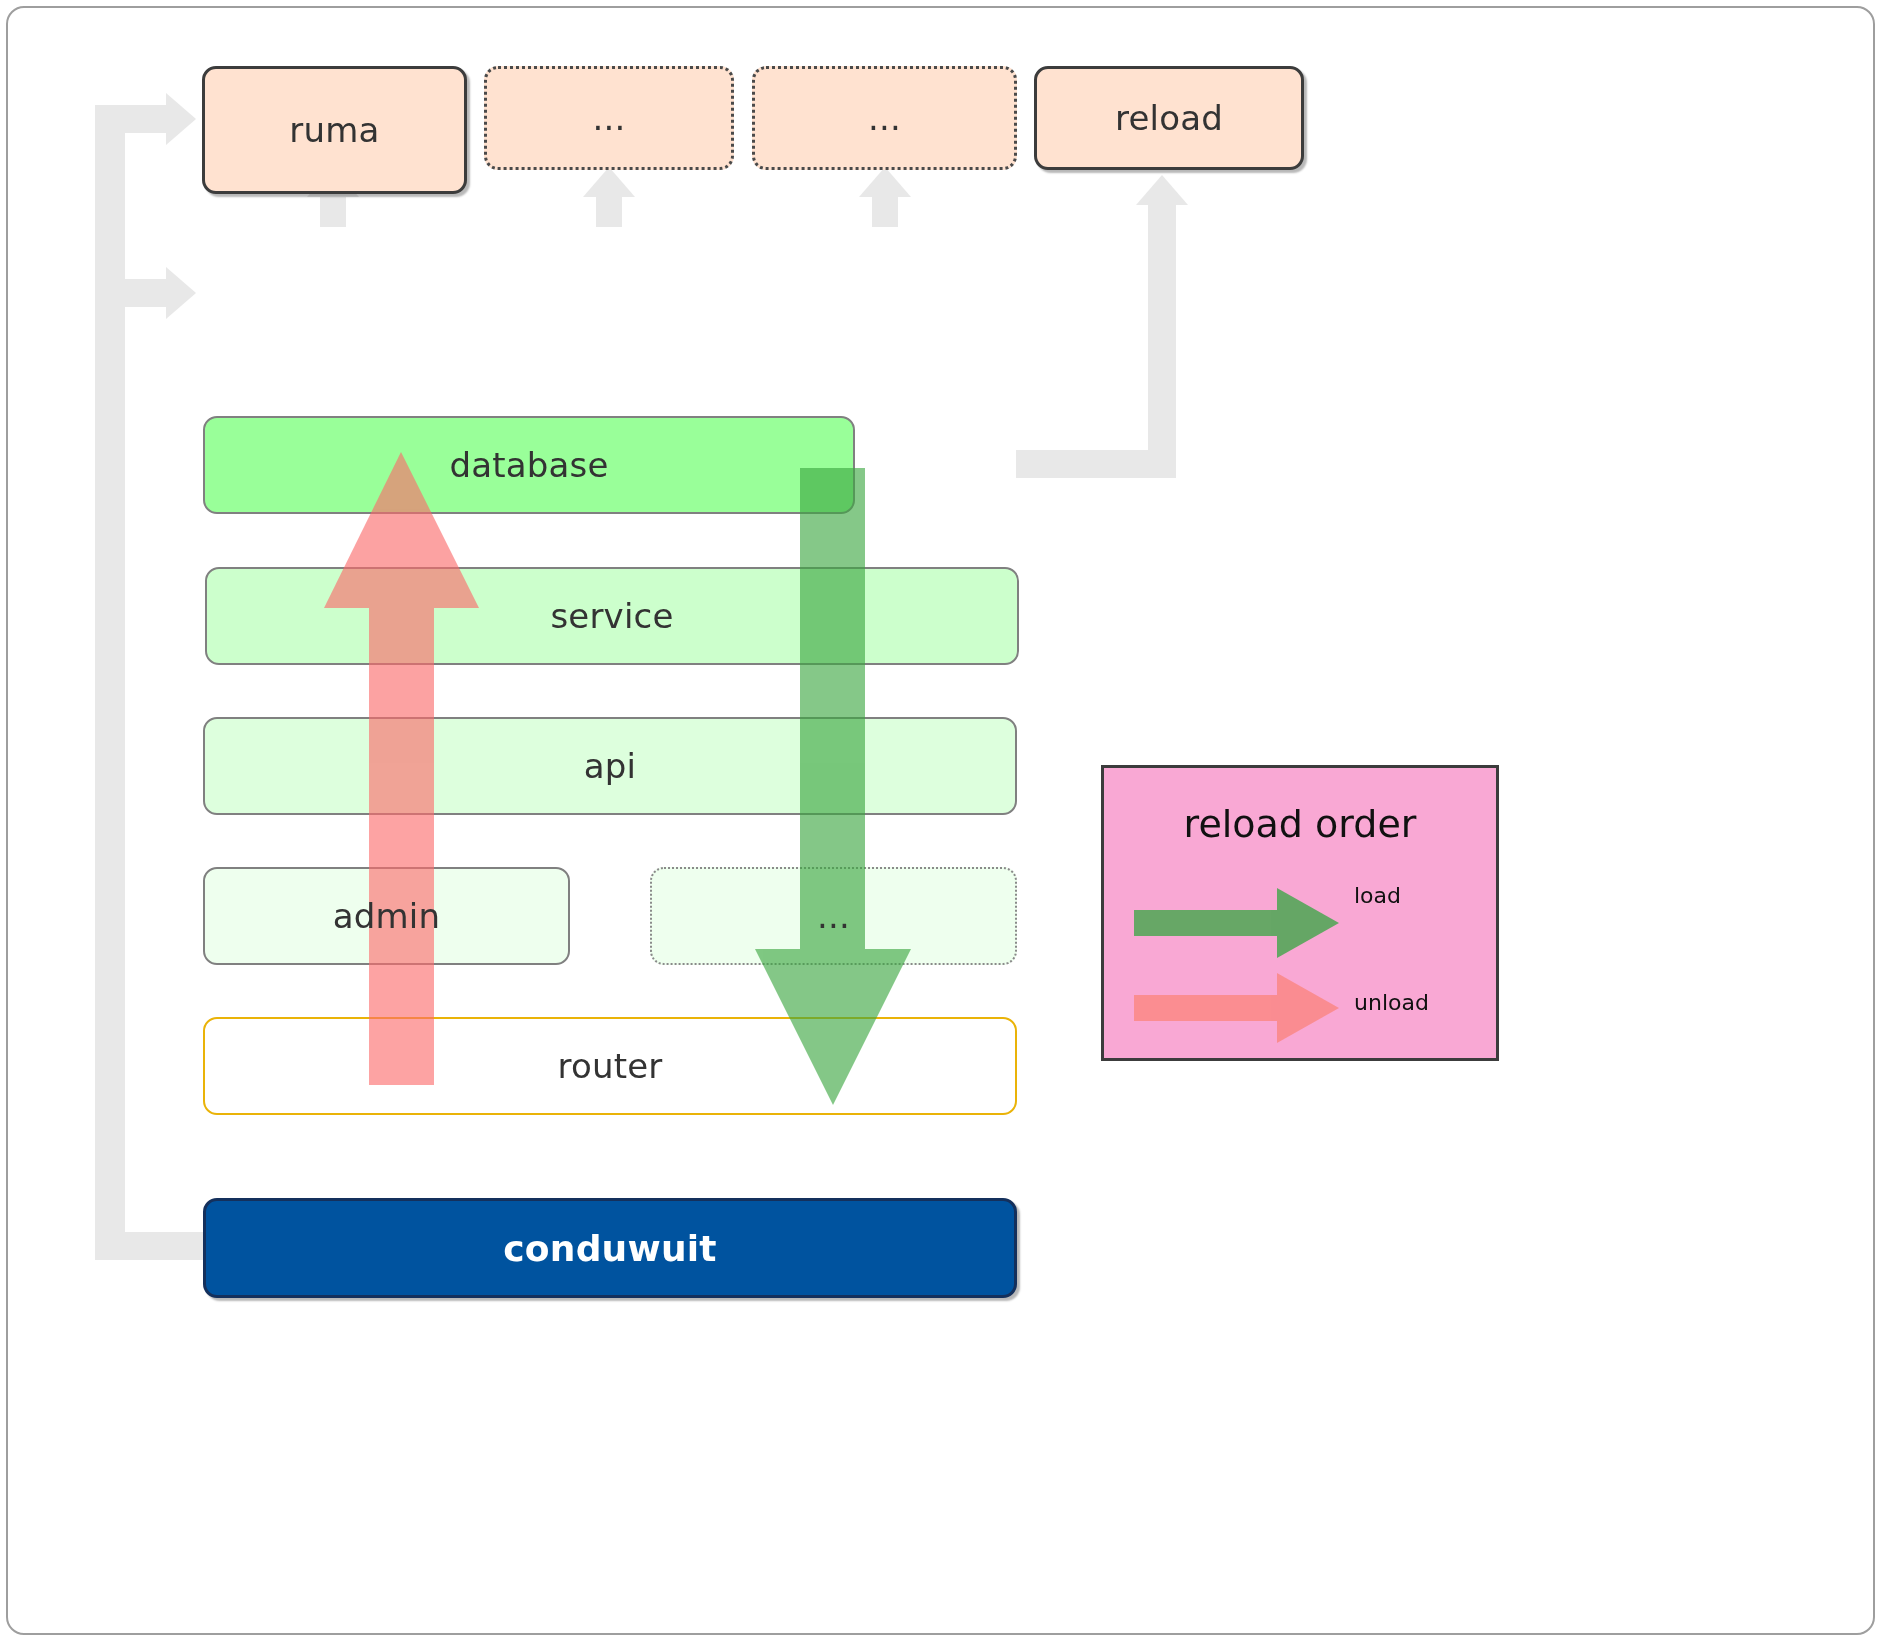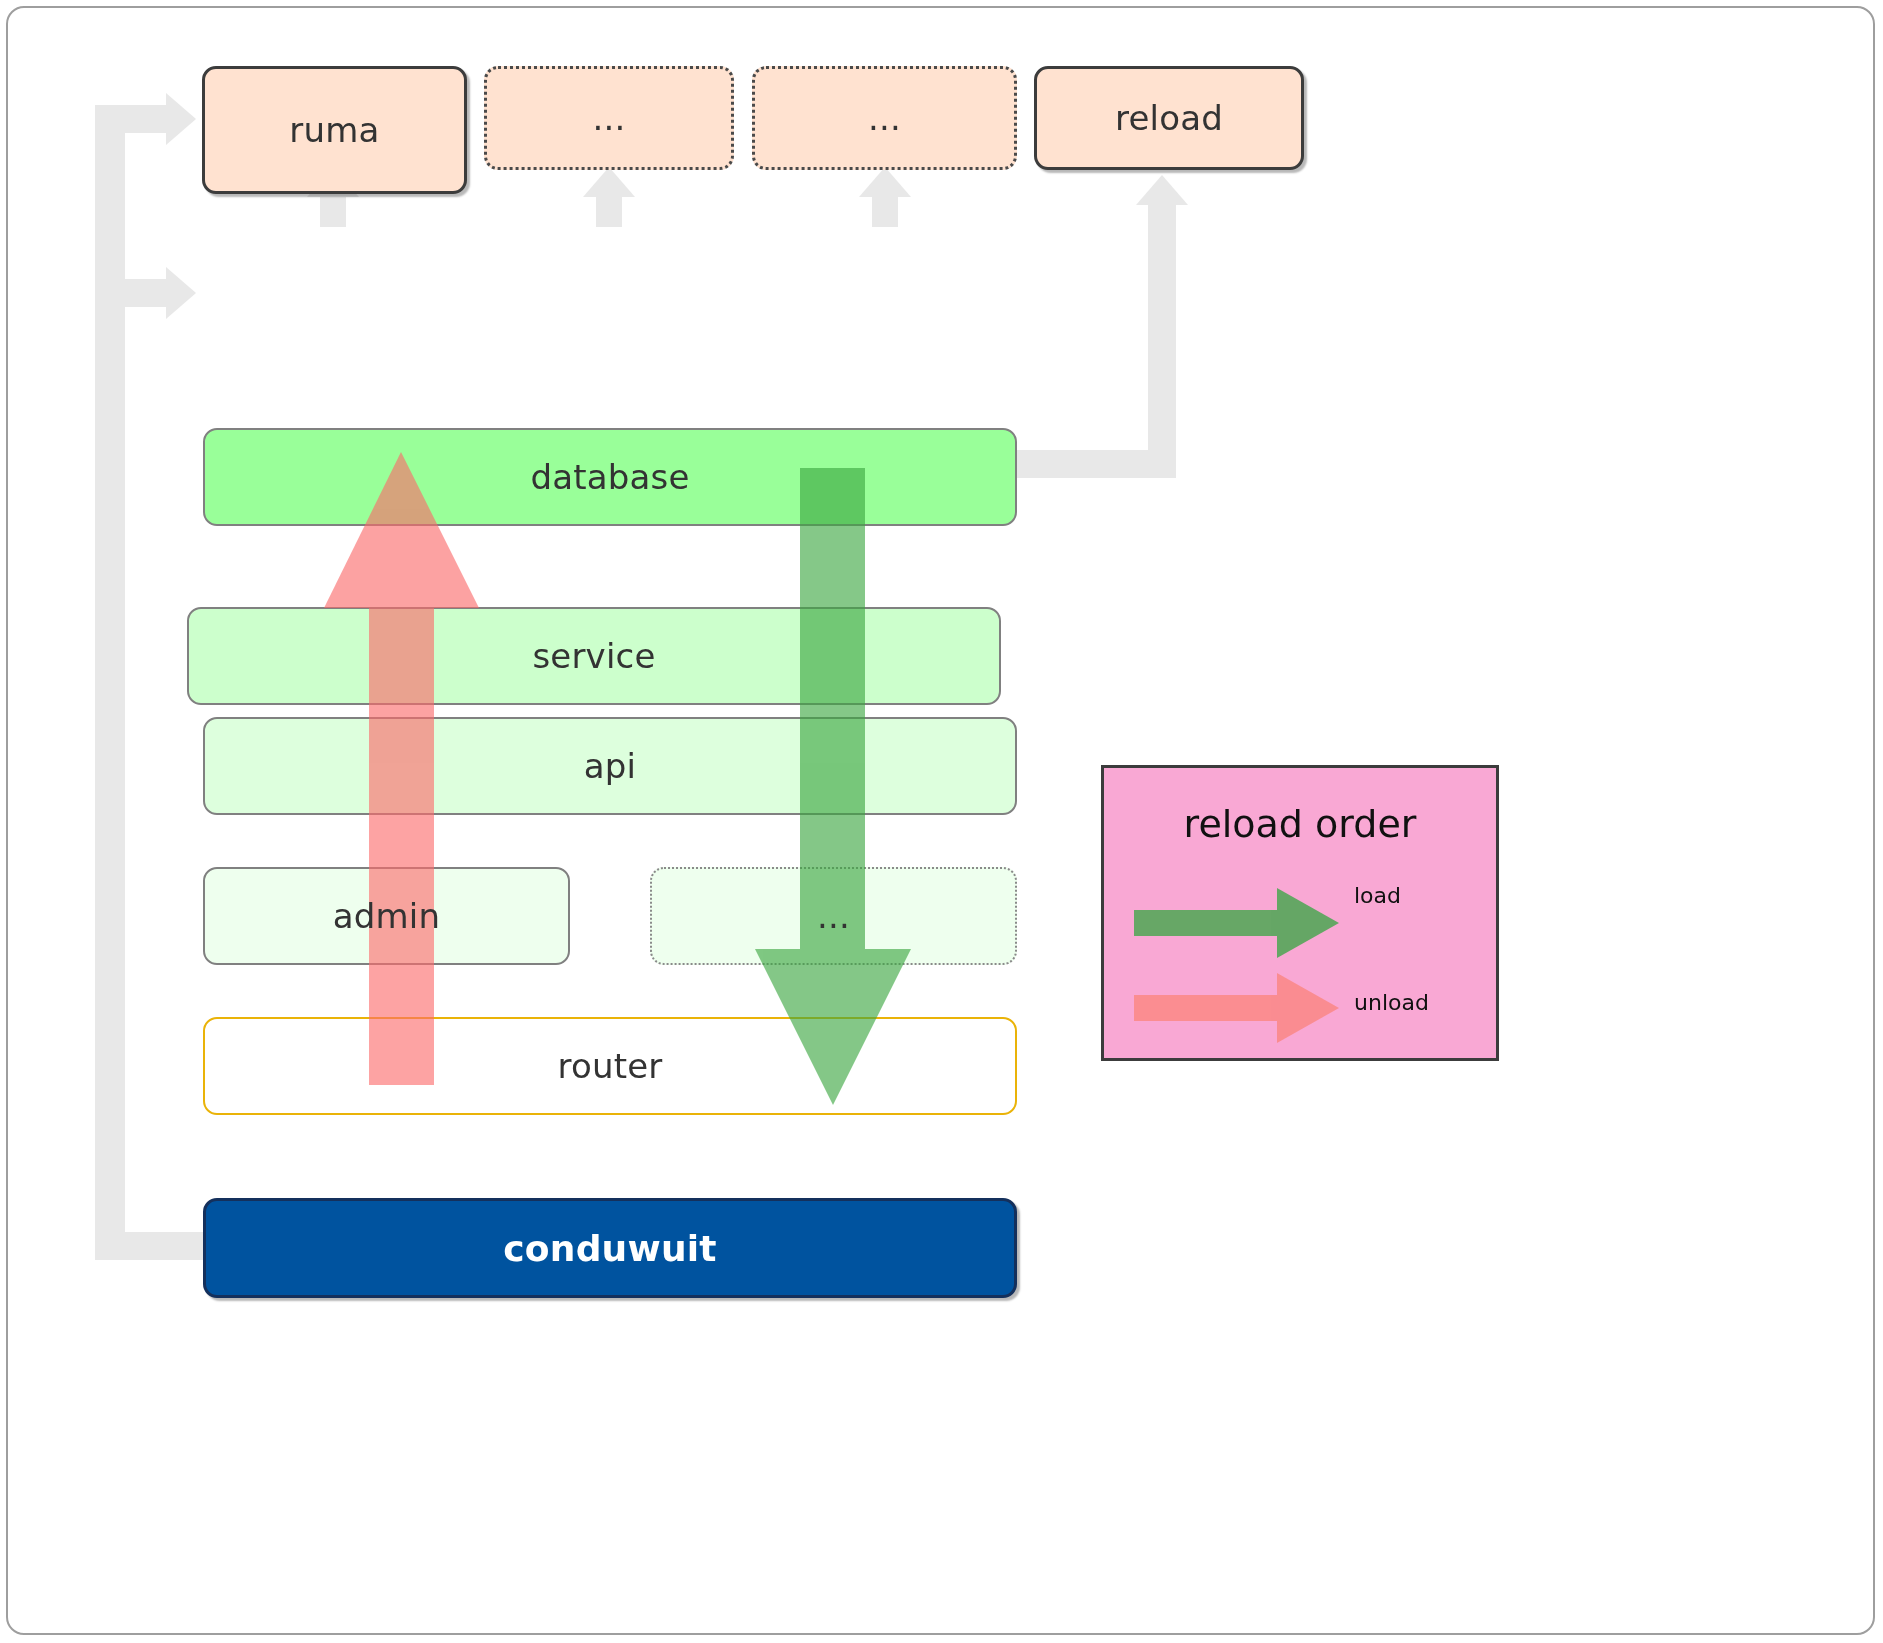--- a/index.html
+++ b/index.html
@@ -92,25 +92,25 @@
 
   <div class="node dotted" style="left:752px;top:66px;width:265px;height:104px;background:#ffe2d0;">
     <span class="lbl">...</span>
   </div>
 
   <div class="node solid shadow" style="left:1034px;top:66px;width:270px;height:104px;background:#ffe2d0;">
     <span class="lbl">reload</span>
   </div>
 
 
-  <div class="node grayline" style="left:203px;top:428px;width:814px;height:98px;background:#99ff99;">
+  <div class="node grayline" style="left:203px;top:416px;width:652px;height:98px;background:#99ff99;">
     <span class="lbl">database</span>
   </div>
 
-  <div class="node grayline" style="left:187px;top:567px;width:814px;height:98px;background:#ccffcc;margin-top:40px;">
+  <div class="node grayline" style="left:205px;top:567px;width:814px;height:98px;background:#ccffcc;">
     <span class="lbl">service</span>
   </div>
 
   <div class="node grayline" style="left:203px;top:717px;width:814px;height:98px;background:#ddffdd;">
     <span class="lbl">api</span>
   </div>
 
   <div class="node grayline" style="left:203px;top:867px;width:367px;height:98px;background:#eeffee;">
     <span class="lbl">admin</span>
   </div>

